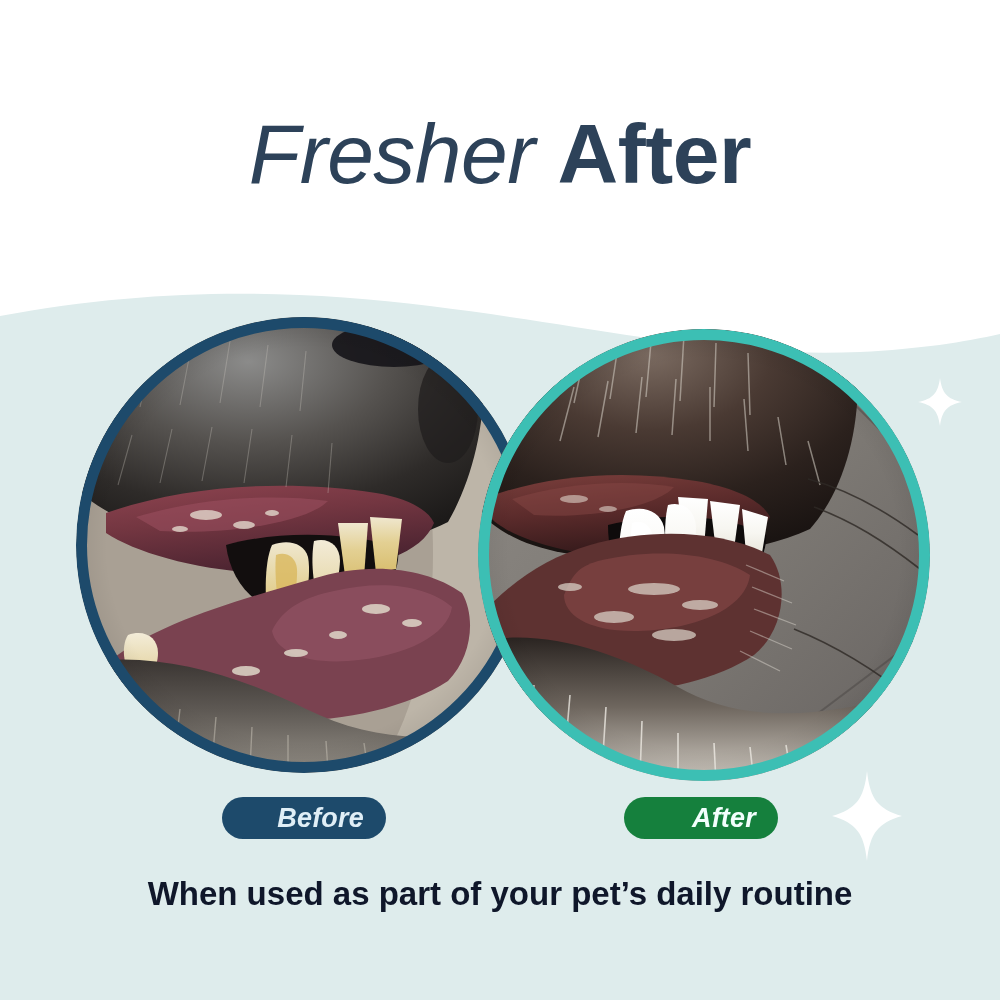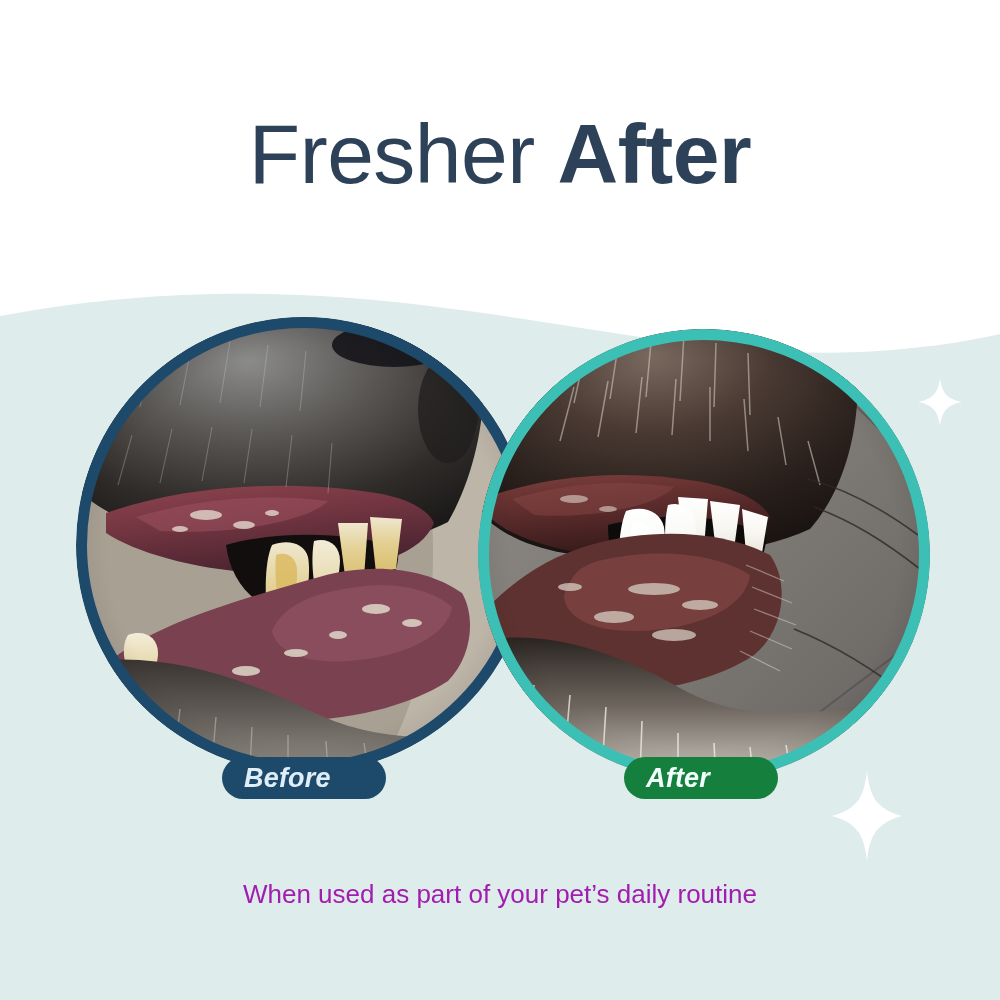--- a/index.html
+++ b/index.html
@@ -35,20 +35,21 @@
     top: 106px;
     width: 1000px;
     text-align: center;
     color: #2d4259;
     font-size: 84px;
     line-height: 96px;
     white-space: nowrap;
     letter-spacing: -0.5px;
   }
   .headline .h-italic {
+    font-style: italic;
     font-weight: 400;
     margin-top: 45px;
   }
   .headline .h-bold {
     font-weight: 700;
     font-style: normal;
   }
 
   
   .circle {
@@ -91,28 +92,29 @@
 
   .photo-svg { display: block; width: 100%; height: 100%; }
 
   
   .label {
     position: absolute;
     z-index: 6;
     height: 42px;
     line-height: 42px;
     border-radius: 21px;
-    text-align: left;
+    text-align: right;
     font-style: italic;
     font-weight: 700;
     font-size: 27px;
     letter-spacing: 0.2px;
     box-sizing: border-box;
     padding: 0 22px;
     white-space: nowrap;
+    margin-top: 40px;
   }
   #label-before {
     left: 222px;
     top: 757px;
     width: 164px;
     background: #1d4a6b;
     color: #dfeef6;
   }
   #label-after {
     left: 624px;
@@ -127,24 +129,24 @@
   #sparkle-small { left: 918px; top: 378px; width: 44px; height: 48px; }
   #sparkle-large { left: 832px; top: 771px; width: 70px; height: 90px; }
 
   
   .caption {
     position: absolute;
     left: 0;
     top: 872px;
     width: 1000px;
     text-align: center;
-    color: #a21caf;
-    font-size: 26px;
+    color: #0f172a;
+    font-size: 33px;
     line-height: 44px;
-    font-weight: 400;
+    font-weight: 700;
     white-space: nowrap;
   }
 </style>
 </head>
 <body>
 
 <div id="stage">
 
   <svg class="bg-wave" viewBox="0 0 1000 1000" preserveAspectRatio="none" aria-hidden="true">
     <path d="M0,316 C160,286 300,290 430,306 C600,327 720,358 860,352 C920,349 965,342 1000,334 L1000,1000 L0,1000 Z" fill="#deecec"></path>

